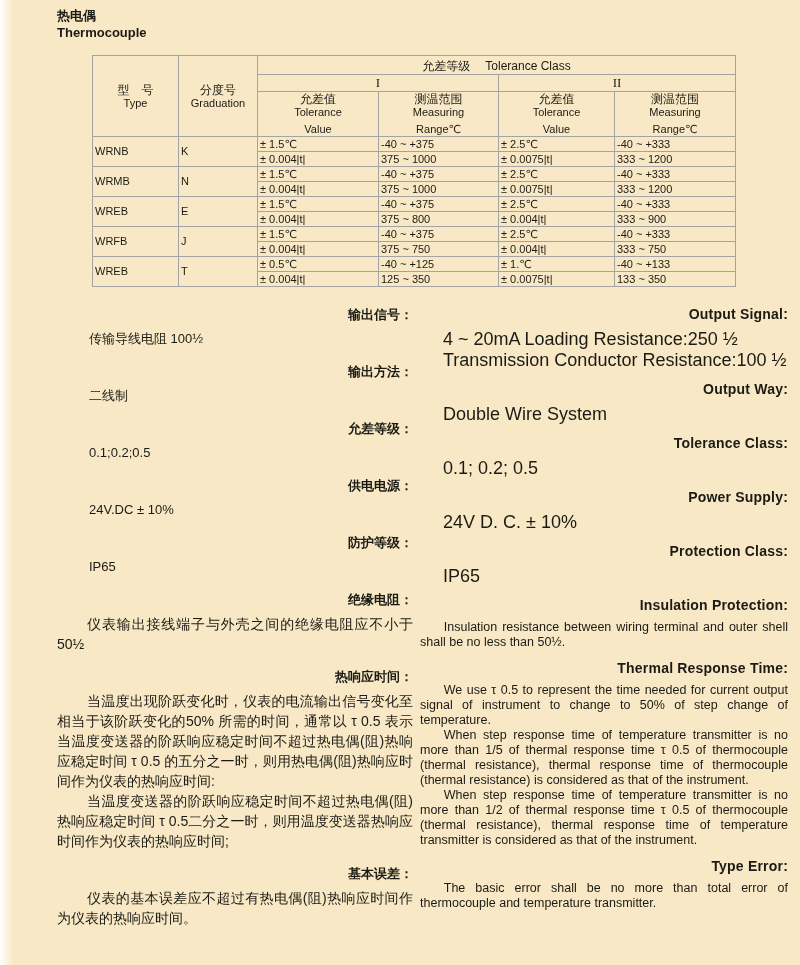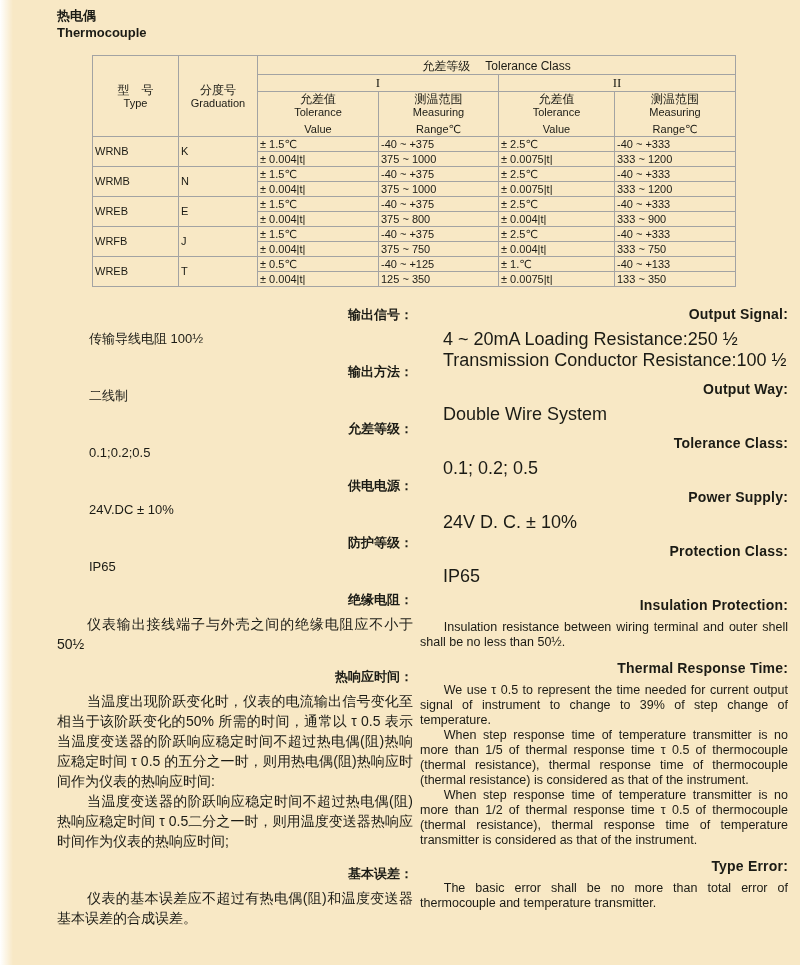--- a/index.html
+++ b/index.html
@@ -211,21 +211,21 @@
         <h3>绝缘电阻：</h3>
         <p class="para">仪表输出接线端子与外壳之间的绝缘电阻应不小于50½</p>
       </section>
       <section>
         <h3>热响应时间：</h3>
         <p class="para">当温度出现阶跃变化时，仪表的电流输出信号变化至相当于该阶跃变化的50% 所需的时间，通常以 τ 0.5 表示当温度变送器的阶跃响应稳定时间不超过热电偶(阻)热响应稳定时间 τ 0.5 的五分之一时，则用热电偶(阻)热响应时间作为仪表的热响应时间:</p>
         <p class="para">当温度变送器的阶跃响应稳定时间不超过热电偶(阻)热响应稳定时间 τ 0.5二分之一时，则用温度变送器热响应时间作为仪表的热响应时间;</p>
       </section>
       <section>
         <h3>基本误差：</h3>
-        <p class="para">仪表的基本误差应不超过有热电偶(阻)和温度变送器基本误差的合成误差。</p>
+        <p class="para">仪表的基本误差应不超过有热电偶(阻)热响应时间作为仪表的热响应时间。</p>
       </section>
     </div>
   <div class="col-right">
       <section>
         <h3>Output Signal:</h3>
         <div class="line">4 ~ 20mA  Loading Resistance:250 ½</div>
         <div class="line">Transmission Conductor Resistance:100 ½</div>
       </section>
       <section>
         <h3>Output Way:</h3>
@@ -242,21 +242,21 @@
       <section>
         <h3>Protection Class:</h3>
         <div class="line">IP65</div>
       </section>
       <section>
         <h3>Insulation Protection:</h3>
         <p class="para">Insulation resistance between wiring terminal and outer shell shall be no less than 50½.</p>
       </section>
       <section>
         <h3>Thermal Response Time:</h3>
-        <p class="para">We use τ 0.5 to represent the time needed for current output signal of instrument to change to 39% of step change of temperature.</p>
+        <p class="para">We use τ 0.5 to represent the time needed for current output signal of instrument to change to 50% of step change of temperature.</p>
         <p class="para">When step response time of temperature transmitter is no more than 1/5 of thermal response time τ 0.5 of thermocouple (thermal resistance), thermal response time of thermocouple (thermal resistance) is considered as that of the instrument.</p>
         <p class="para">When step response time of temperature transmitter is no more than 1/2 of thermal response time τ 0.5 of thermocouple (thermal resistance), thermal response time of temperature transmitter is considered as that of the instrument.</p>
       </section>
       <section>
         <h3>Type Error:</h3>
         <p class="para">The basic error shall be no more than total error of thermocouple and temperature transmitter.</p>
       </section>
     </div>
 </div>
 

